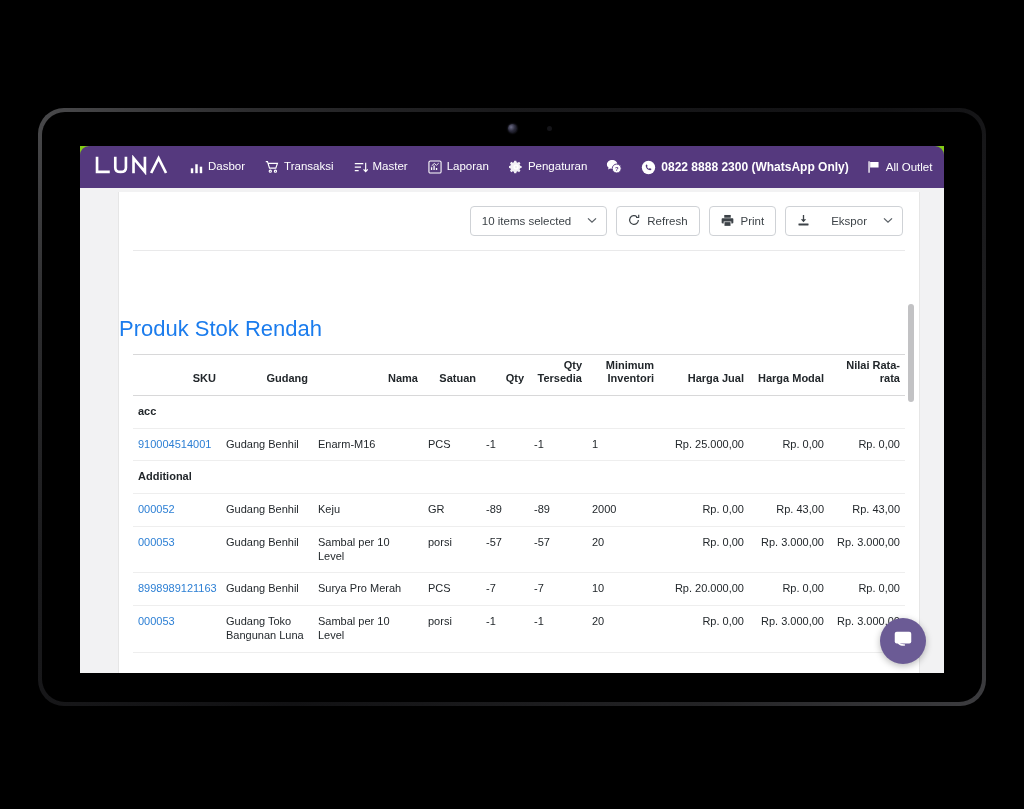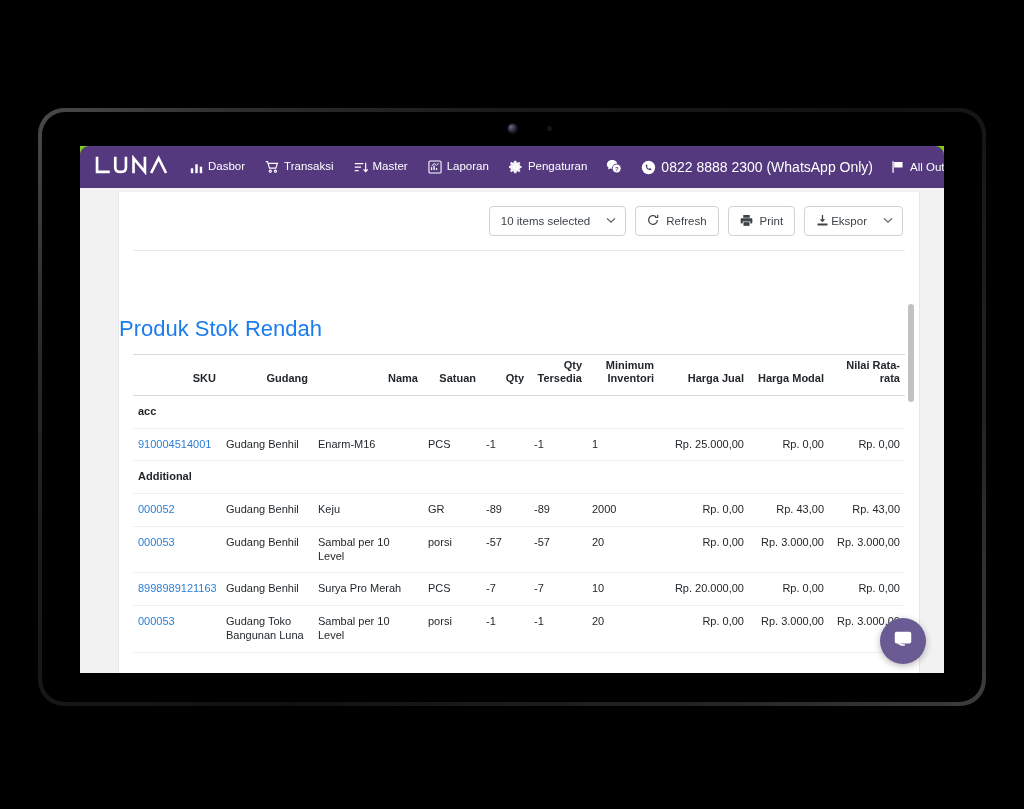--- a/index.html
+++ b/index.html
@@ -110,21 +110,21 @@
   .navlink .nlabel { line-height: 1; }
   .nav-icon { display: inline-flex; align-items: center; }
   .nav-right {
     margin-left: auto;
     display: flex;
     align-items: center;
     height: 100%;
     padding-right: 0px;
   }
   .nav-right .navlink { padding: 0 9px; }
-  .phone-text { font-size: 14px; font-weight: 400; }
+  .phone-text { font-size: 12px; font-weight: 700; }
   .outlet-text { font-size: 11.5px; }
 
   
   #page-body {
     position: absolute;
     left: 0;
     top: 42px;
     width: 864px;
     height: 485px;
     background: #f2f2f3;
@@ -432,21 +432,21 @@
             <span>
               <svg width="13" height="13" viewBox="0 0 16 16" fill="#3d4348">
                 <rect x="4" y="1.2" width="8" height="3.4"></rect>
                 <path d="M2 5.2h12c.7 0 1.2.5 1.2 1.2v4.2c0 .6-.5 1.1-1.2 1.1h-1.3V9.1H3.3v2.6H2c-.7 0-1.2-.5-1.2-1.1V6.4C.8 5.7 1.3 5.2 2 5.2z"></path>
                 <rect x="4.3" y="10" width="7.4" height="4.6"></rect>
               </svg>
             </span>
             <span>Print</span>
           </div>
           <div class="btn select">
-            <span style="display:inline-flex;align-items:center;gap:2px;">
+            <span style="display:inline-flex;align-items:center;gap:21px;">
               <span>
                 <svg width="13" height="13" viewBox="0 0 16 16" fill="#3d4348">
                   <path d="M7.2 1.2h1.6v5.2h2.5L8 10.2 4.7 6.4h2.5z"></path>
                   <rect x="1.8" y="11.6" width="12.4" height="2.4" rx="0.5"></rect>
                 </svg>
               </span>
               <span>Ekspor</span>
             </span>
             <span class="chev">
               <svg width="10" height="7" viewBox="0 0 10 7" fill="none" stroke="#5a6066" stroke-width="1.3">

